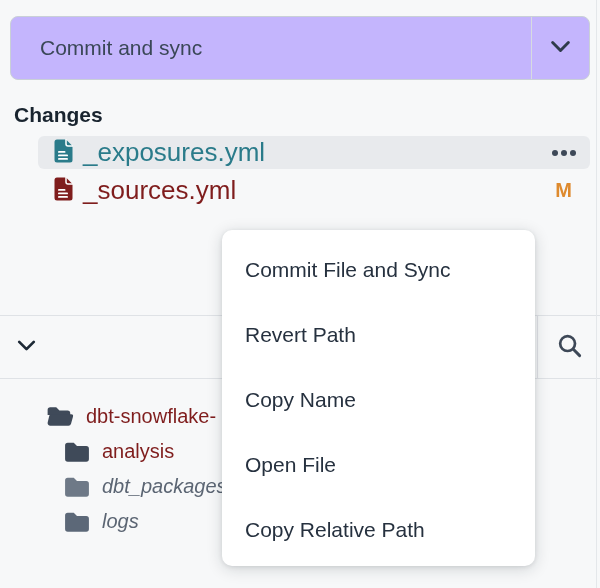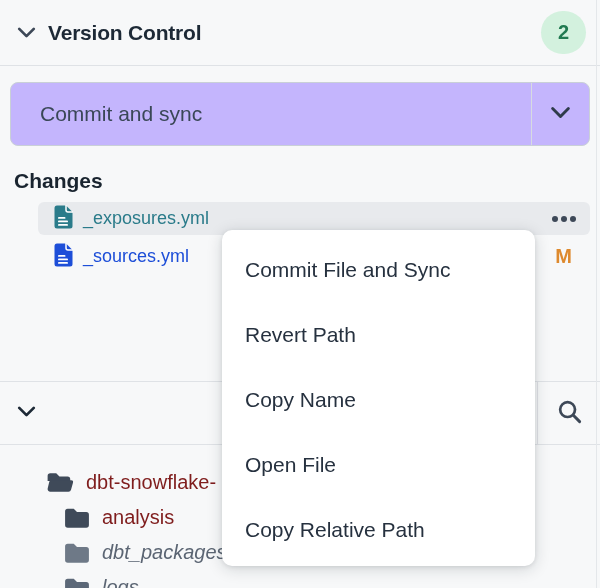--- a/index.html
+++ b/index.html
@@ -37,23 +37,23 @@
   .commit-sep{ width:1px; background:#d7dbe0; }
   .commit-caret{ width:57px; display:flex; align-items:center; justify-content:center; color:#2f3b4b; }
 
   
   .changes-label{ margin:24px 0 10px 14px; font-size:21px; font-weight:700; color:#19242f; line-height:22px; }
   .change-row{
     margin:0 10px 5px 38px; height:33px; border-radius:6px;
     display:flex; align-items:center; padding-left:15px; cursor:pointer;
   }
   .change-row.selected{ background:#e8eaed; }
-  .file-label{ margin-left:10px; font-size:18px; }
+  .file-label{ margin-left:10px; font-size:26px; }
   .teal{ color:#2a7b8a; }
-  .orange{ color:#1d4ed8; }
+  .orange{ color:#7f1d1d; }
   .row-right{ margin-left:auto; display:flex; align-items:center; }
   .ellipsis{ display:flex; gap:3px; margin-right:12px; padding:4px 2px; cursor:pointer; }
   .ellipsis i{ width:6px; height:6px; border-radius:50%; background:#3d4857; display:block; }
   .m-badge{ margin-right:18px; font-size:20px; font-weight:700; color:#de8a2e; }
 
   .spacer{ height:103px; }
 
   
   .fe-header{
     height:64px; display:flex; align-items:center; padding:0 0 0 14px;
@@ -85,29 +85,20 @@
   .ctx-item{
     height:65px; display:flex; align-items:center; padding-left:23px;
     font-size:21px; color:#26313f; cursor:pointer;
   }
 </style>
 </head>
 <body>
 
 <div class="app">
 
-  <div class="sec-header">
-    <span class="chev">
-      <svg viewBox="0 0 24 24" width="25" height="25">
-          <path d="M5 8.5l7 7 7-7" fill="none" stroke="currentColor" stroke-width="2.6" stroke-linecap="round" stroke-linejoin="round"></path>
-        </svg>
-    </span>
-    <span class="sec-title">Version Control</span>
-    <span class="badge">2</span>
-  </div>
 
   <div class="commit-wrap">
     <div class="commit-btn">
       <div class="commit-main">Commit and sync</div>
       <div class="commit-sep"></div>
       <div class="commit-caret">
         <span>
           <svg viewBox="0 0 24 24" width="27" height="27">
               <path d="M5 8.5l7 7 7-7" fill="none" stroke="currentColor" stroke-width="2.6" stroke-linecap="round" stroke-linejoin="round"></path>
             </svg>

